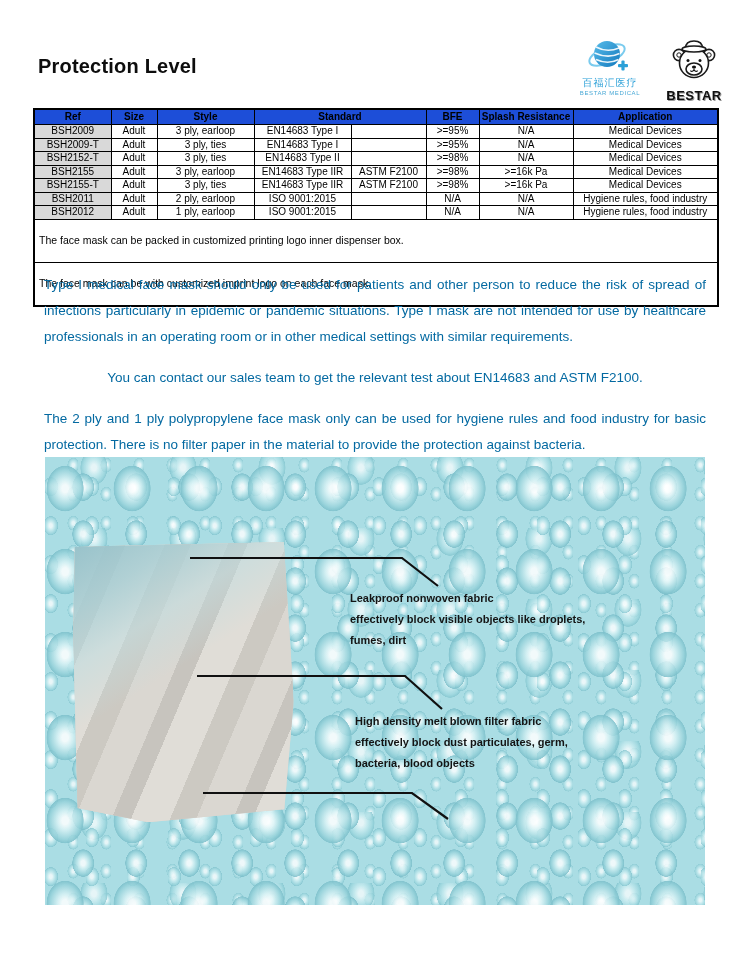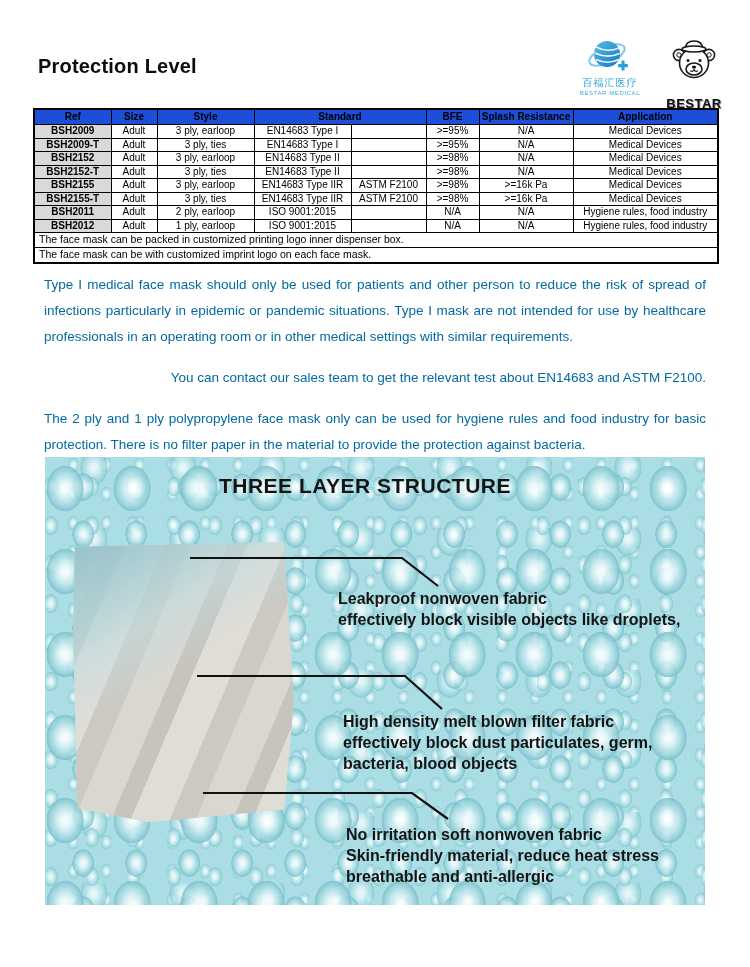--- a/index.html
+++ b/index.html
@@ -7,34 +7,34 @@
     position:relative;width:750px;height:967px;background:#ffffff;
     font-family:"Liberation Sans", sans-serif;color:#111;overflow:hidden;
   }
   
   .doc-title{position:absolute;left:38px;top:55px;font-size:20px;font-weight:bold;color:#0d0d0d;letter-spacing:.2px;}
   .logos{position:absolute;top:38px;right:24px;display:flex;gap:10px;align-items:flex-start;}
   .logo-medical{width:84px;text-align:center;line-height:1;}
   .logo-medical .cn{font-size:10px;font-weight:normal;color:#2ba0d8;letter-spacing:1px;margin-top:1px;}
   .logo-medical .en{font-size:6px;color:#4aa9d6;letter-spacing:.6px;margin-top:2px;}
   .logo-bear{width:64px;text-align:center;line-height:1;}
-  .logo-bear .word{font-size:13px;font-weight:bold;color:#101010;letter-spacing:.5px;text-shadow:1px 1px 0 #9a9a9a;margin-top:12px;}
+  .logo-bear .word{font-size:13px;font-weight:bold;color:#101010;letter-spacing:.5px;text-shadow:1px 1px 0 #9a9a9a;margin-top:4px;}
   
   .spec-table{
     position:absolute;left:33px;top:108px;width:684px;border-collapse:collapse;
     table-layout:fixed;font-size:10px;color:#000;border:2px solid #000;
   }
   .spec-table th,.spec-table td{border:1px solid #000;text-align:center;padding:1px 2px;height:10px;line-height:1.05;overflow:hidden;white-space:nowrap;}
   .spec-table thead th{background:#1d4ed8;font-weight:bold;height:12px;}
-  .spec-table td.ref{background:#d9d9d9;font-weight:bold;}
-  .spec-table td.note{text-align:left;font-size:10.5px;padding:1px 4px;height:12px;margin-top:36px;}
+  .spec-table td.ref{background:#d9d9d9;font-weight:normal;}
+  .spec-table td.note{text-align:left;font-size:10.5px;padding:15px 4px;height:12px;margin-top:36px;}
   
   .body-text{position:absolute;left:44px;top:272px;width:662px;font-size:13.5px;line-height:26px;color:#0369a1;}
   .body-text p{margin:0 0 15px 0;text-align:justify;}
-  .body-text p.short{text-align:right;}
+  .body-text p.short{text-align:center;}
   
   .layer-section{
     position:absolute;left:45px;top:457px;width:660px;height:448px;overflow:hidden;
     background-color:#aadde4;
     background-image:
       radial-gradient(ellipse 26px 32px at 30% 38%, rgba(255,255,255,.85) 0 12%, rgba(222,245,247,.75) 30%, rgba(150,210,218,.75) 58%, rgba(125,192,203,.85) 70%, rgba(125,192,203,0) 72%),
       radial-gradient(ellipse 15px 19px at 72% 64%, rgba(255,255,255,.8) 0 14%, rgba(210,240,243,.7) 34%, rgba(142,205,214,.7) 60%, rgba(120,188,200,.8) 71%, rgba(120,188,200,0) 73%),
       radial-gradient(ellipse 10px 13px at 14% 76%, rgba(255,255,255,.75) 0 15%, rgba(205,238,241,.65) 38%, rgba(150,210,218,.65) 62%, rgba(128,194,205,.75) 72%, rgba(128,194,205,0) 74%),
       radial-gradient(ellipse 19px 24px at 55% 15%, rgba(255,255,255,.7) 0 13%, rgba(215,242,245,.6) 33%, rgba(152,212,220,.65) 60%, rgba(130,196,206,.75) 70%, rgba(130,196,206,0) 72%),
       radial-gradient(ellipse 8px 10px at 86% 28%, rgba(255,255,255,.7) 0 16%, rgba(200,236,240,.6) 40%, rgba(148,208,216,.6) 64%, rgba(132,197,207,.7) 73%, rgba(132,197,207,0) 75%);
@@ -44,21 +44,21 @@
   .mask-photo{
     position:absolute;left:28px;top:86px;width:220px;height:278px;
     transform:rotate(-2deg);
     clip-path:polygon(3% 0%, 98% 1%, 100% 58%, 94% 97%, 32% 100%, 0% 94%, 1% 30%);
     background:
       linear-gradient(150deg, rgba(148,193,202,.95) 0%, rgba(168,206,212,.85) 16%, rgba(193,221,224,.6) 30%, rgba(210,210,204,0) 46%),
       repeating-linear-gradient(115deg, #dad7d1 0 34px, #c7c4be 34px 52px, #e0ddd7 52px 88px, #ccc9c2 88px 112px),
       #d6d3cd;
   }
   .leader-lines{position:absolute;left:0;top:0;width:660px;height:448px;}
-  .annotation{position:absolute;font-size:16px;font-weight:bold;color:#141414;line-height:21px;white-space:nowrap;}
+  .annotation{position:absolute;font-size:11px;font-weight:bold;color:#141414;line-height:21px;white-space:nowrap;margin-left:12px;}
   .ann-1{left:293px;top:131px;}
   .ann-2{left:298px;top:254px;}
   .ann-3{left:301px;top:367px;}
 </style>
 </head>
 <body>
 
 <div class="page">
 
   <div class="doc-title">Protection Level</div>
@@ -147,30 +147,20 @@
         <td class="ref">BSH2009-T</td>
         <td>Adult</td>
         <td>3 ply, ties</td>
         <td>EN14683 Type I</td>
         <td></td>
         <td>&gt;=95%</td>
         <td>N/A</td>
         <td>Medical Devices</td>
       </tr>
       <tr>
-        <td class="ref">BSH2152</td>
-        <td>Adult</td>
-        <td>3 ply, earloop</td>
-        <td>EN14683 Type II</td>
-        <td></td>
-        <td>&gt;=98%</td>
-        <td>N/A</td>
-        <td>Medical Devices</td>
-      </tr>
-      <tr>
         <td class="ref">BSH2152-T</td>
         <td>Adult</td>
         <td>3 ply, ties</td>
         <td>EN14683 Type II</td>
         <td></td>
         <td>&gt;=98%</td>
         <td>N/A</td>
         <td>Medical Devices</td>
       </tr>
       <tr>
@@ -222,39 +212,34 @@
     </tbody>
   </table>
 
   <div class="body-text">
     <p>Type I medical face mask should only be used for patients and other person to reduce the risk of spread of infections particularly in epidemic or pandemic situations. Type I mask are not intended for use by healthcare professionals in an operating room or in other medical settings with similar requirements.</p>
     <p class="short">You can contact our sales team to get the relevant test about EN14683 and ASTM F2100.</p>
     <p>The 2 ply and 1 ply polypropylene face mask only can be used for hygiene rules and food industry for basic protection. There is no filter paper in the material to provide the protection against bacteria.</p>
   </div>
 
   <div class="layer-section">
-    <div class="layer-title">THREE LAYER STRUCTURE</div>
 
     <div class="mask-photo"></div>
 
     <svg class="leader-lines" viewBox="0 0 660 448">
       <polyline points="145,101 357,101 393,129" fill="none" stroke="#101010" stroke-width="2.2"></polyline>
       <polyline points="152,219 360,219 397,252" fill="none" stroke="#101010" stroke-width="2.2"></polyline>
       <polyline points="158,336 367,336 403,362" fill="none" stroke="#101010" stroke-width="2.2"></polyline>
     </svg>
 
     <div class="annotation ann-1">
       <div>Leakproof nonwoven fabric</div>
       <div>effectively block visible objects like droplets,</div>
+      <div>fumes, dirt</div>
     </div>
     <div class="annotation ann-2">
       <div>High density melt blown filter fabric</div>
       <div>effectively block dust particulates, germ,</div>
       <div>bacteria, blood objects</div>
     </div>
-    <div class="annotation ann-3">
-      <div>No irritation soft nonwoven fabric</div>
-      <div>Skin-friendly material, reduce heat stress</div>
-      <div>breathable and anti-allergic</div>
-    </div>
   </div>
 
 </div>
 
 </body></html>

